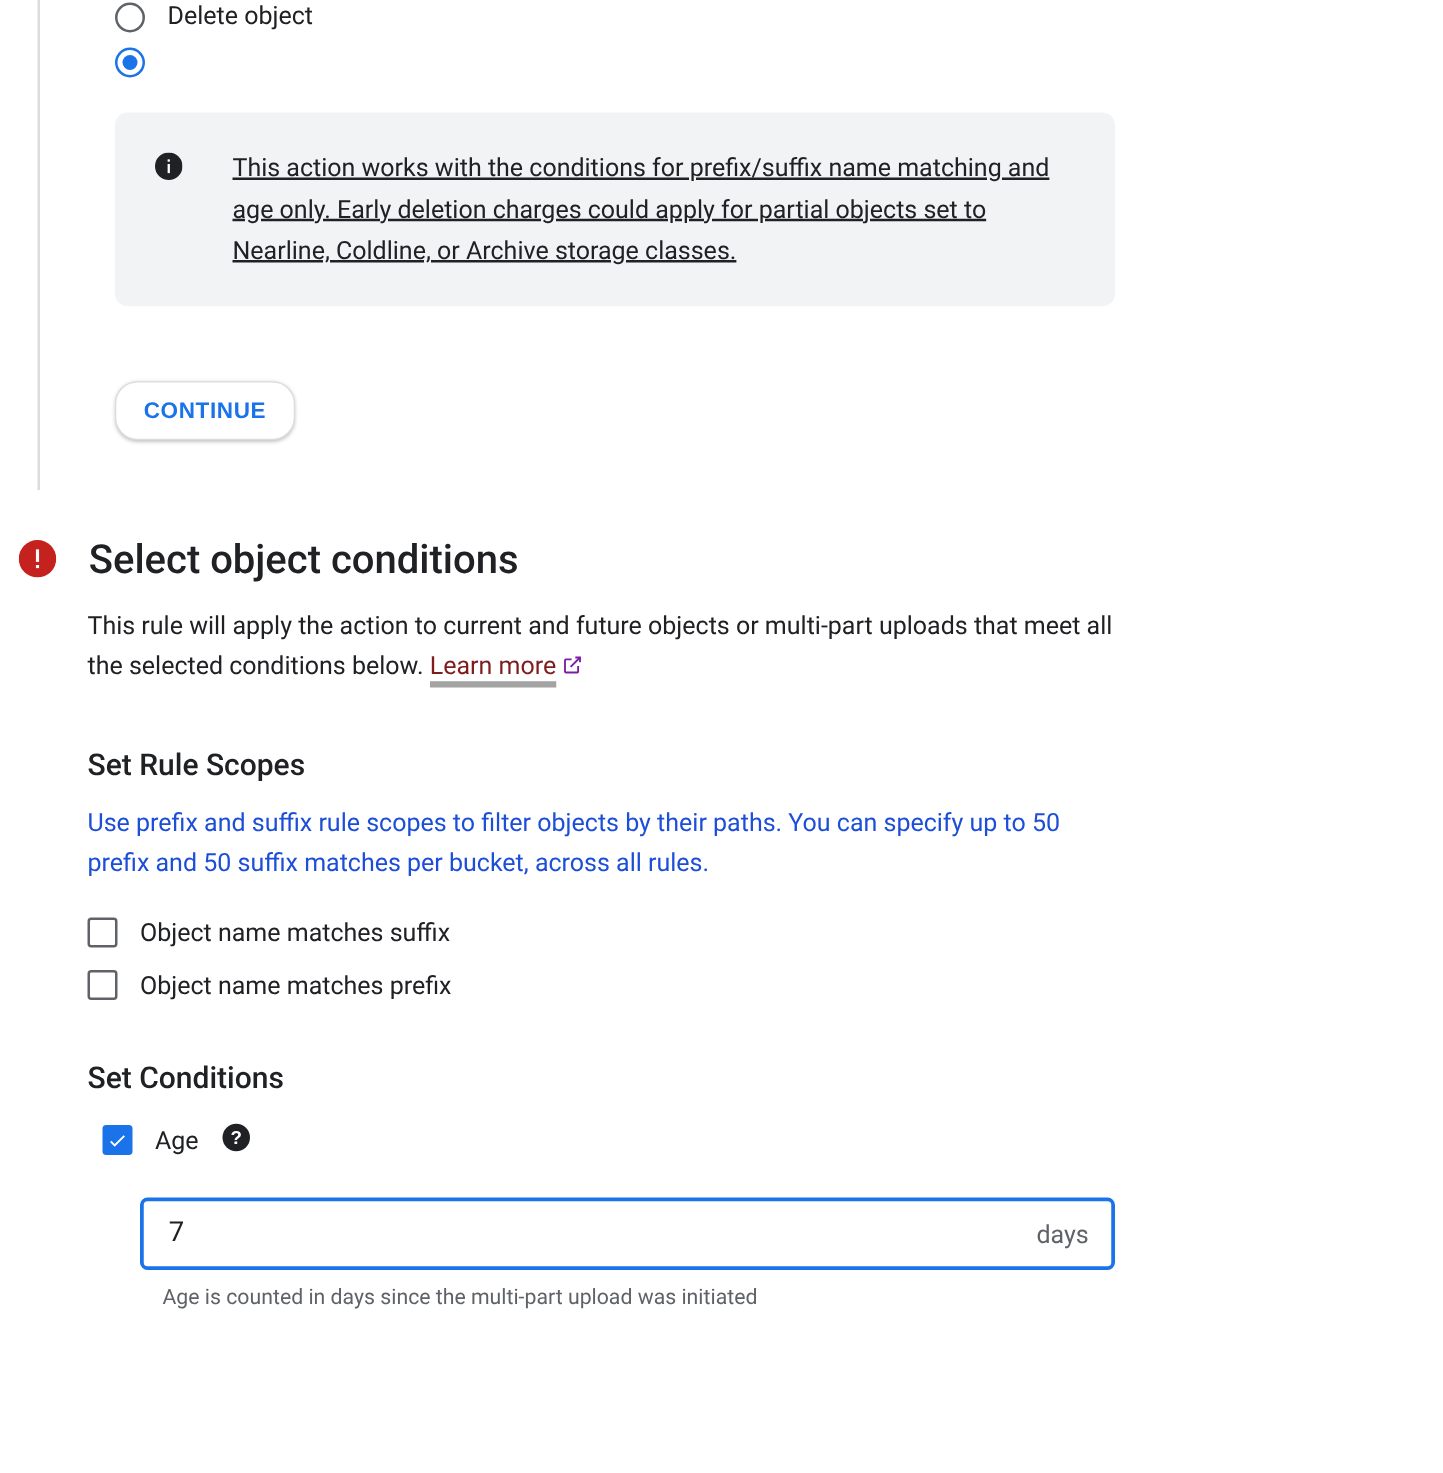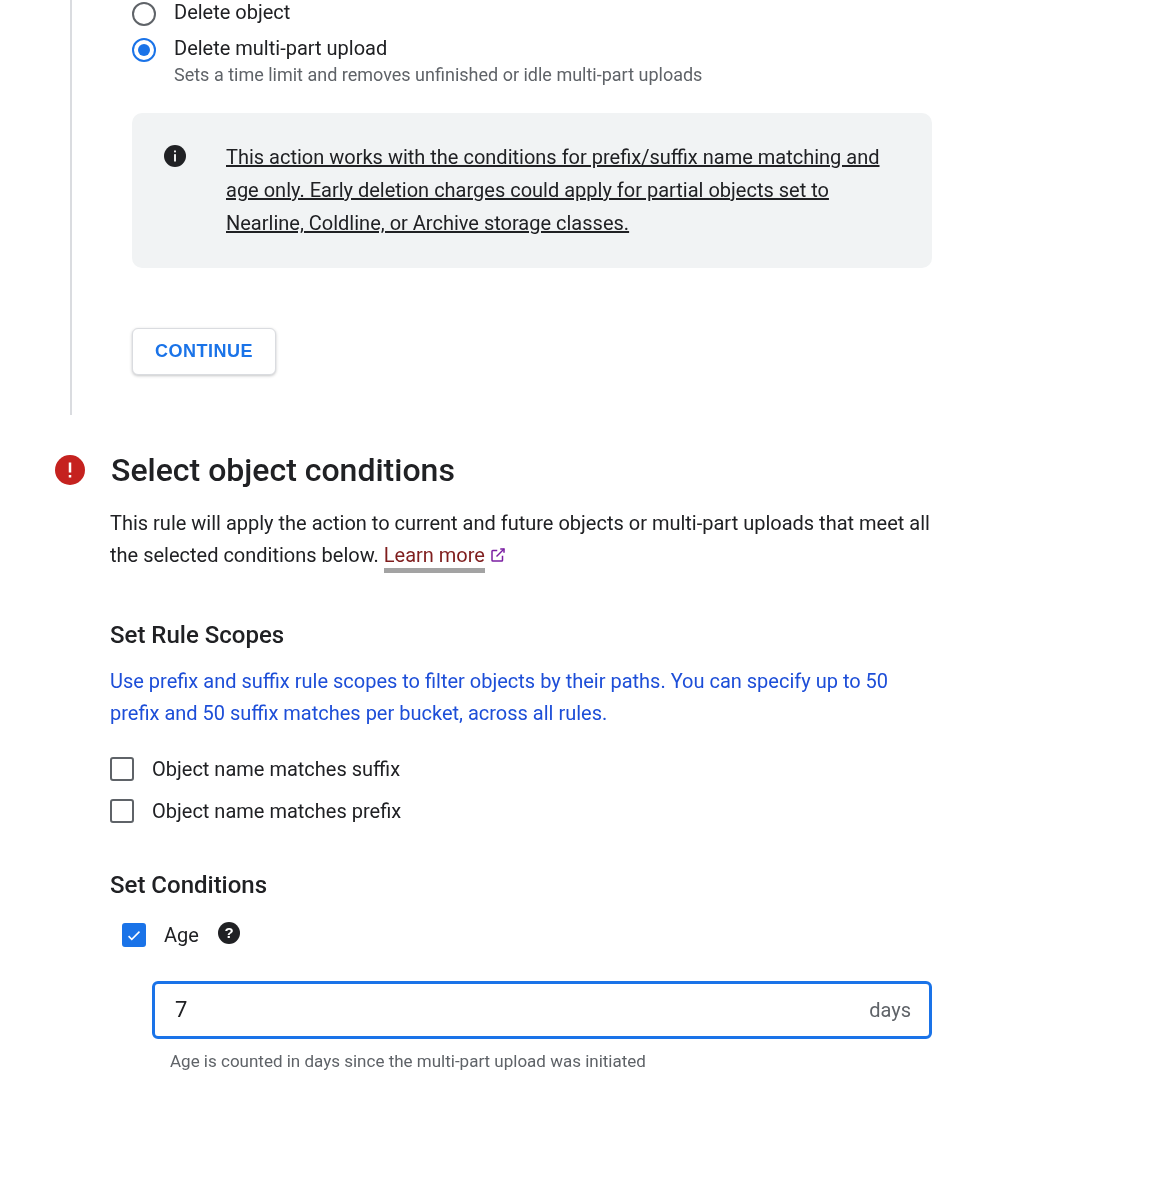--- a/index.html
+++ b/index.html
@@ -7,21 +7,20 @@
     margin: 0;
     padding: 0;
     font-family: "Google Sans", Roboto, Arial, sans-serif;
     color: #202124;
     background: #fff;
     font-size: 16px;
   }
   .page {
     width: 912px;
     padding: 0 20px 40px 20px;
-    margin-left: 40px;
   }
   .stepper-line {
     border-left: 2px solid #dadce0;
     margin-left: 10px;
     padding-left: 60px;
     padding-bottom: 40px;
   }
   .radio-row {
     display: flex;
     align-items: flex-start;
@@ -77,21 +76,21 @@
     font-size: 20px;
     line-height: 1.65;
     color: #202124;
     text-decoration: underline;
   }
   .continue-btn {
     display: inline-block;
     background: #fff;
     color: #1a73e8;
     border: 1px solid #dadce0;
-    border-radius: 6px;
+    border-radius: 18px;
     padding: 12px 22px;
     font-size: 18px;
     font-weight: 600;
     letter-spacing: 0.5px;
     margin-top: 60px;
     box-shadow: 0 1px 3px rgba(60,64,67,0.3);
     cursor: pointer;
   }
   .section-header-row {
     display: flex;
@@ -214,24 +213,20 @@
     <div class="radio-row">
       <div class="radio-outer"></div>
       <div class="radio-label-group">
         <div class="radio-label">Delete object</div>
       </div>
     </div>
 
     <div class="radio-row">
       <div class="radio-outer selected">
         <div class="radio-inner"></div>
-      </div>
-      <div class="radio-label-group">
-        <div class="radio-label">Delete multi-part upload</div>
-        <div class="radio-sublabel">Sets a time limit and removes unfinished or idle multi-part uploads</div>
       </div>
     </div>
 
     <div class="info-box">
       <span class="info-icon">
         <svg width="22" height="22" viewBox="0 0 24 24">
             <circle cx="12" cy="12" r="12" fill="#202124"></circle>
             <rect x="11" y="10" width="2" height="8" fill="#fff"></rect>
             <rect x="11" y="6" width="2" height="2" fill="#fff"></rect>
           </svg>

